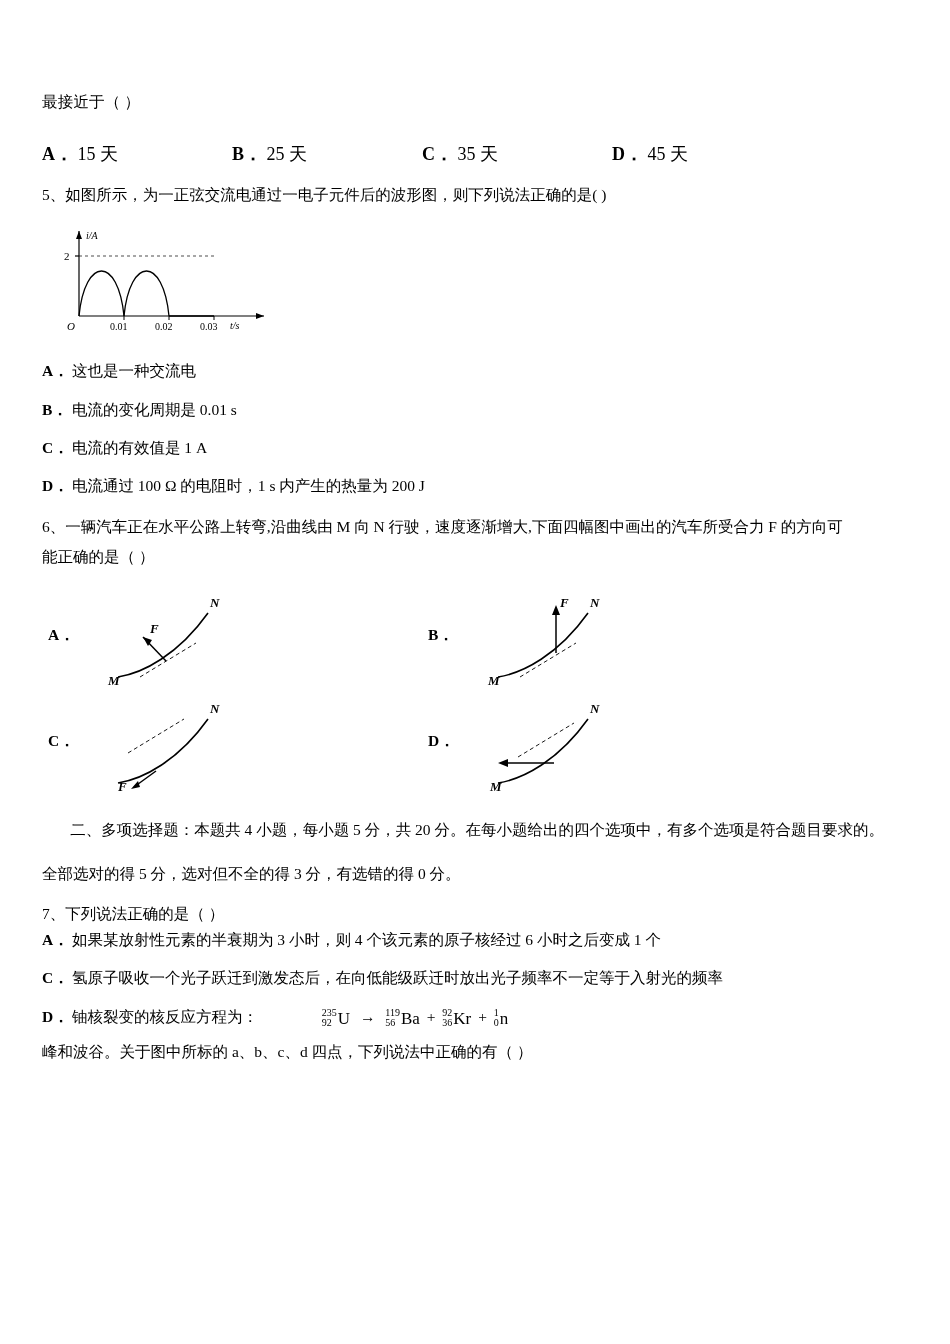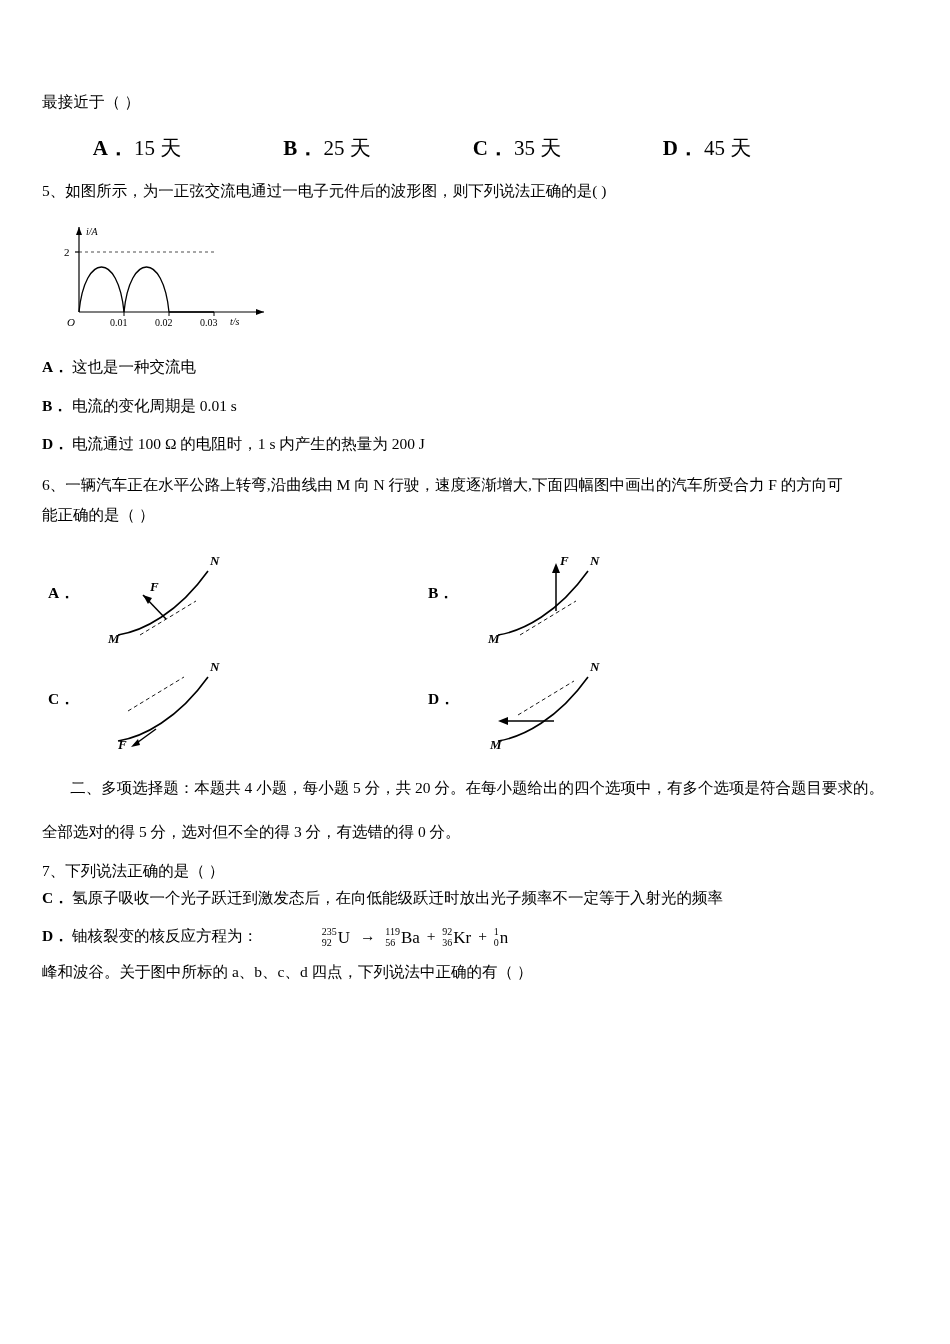--- a/index.html
+++ b/index.html
@@ -34,24 +34,23 @@
     margin: 0 0 6px 0;
     letter-spacing: 0.2px;
   }
   .q-line {
     font-size: 15.5px;
     line-height: 1.9;
     margin: 0;
   }
   .opts-row {
     display: flex;
-    font-size: 21px;
-    margin-top: 20px;
+    font-size: 18px;
+    margin-top: 28px;
     margin-bottom: 14px;
-    text-align: center;
   }
   .opts-row .opt {
     width: 190px;
     white-space: nowrap;
   }
   .opt-label {
     font-weight: bold;
     font-family: "Liberation Serif", serif;
   }
   .stacked-opt {
@@ -177,20 +176,24 @@
       </svg>
     </div>
 
     <p class="stacked-opt">
       <span class="opt-label">A．</span>
       <span>这也是一种交流电</span>
     </p>
     <p class="stacked-opt">
       <span class="opt-label">B．</span>
       <span>电流的变化周期是 0.01 s</span>
+    </p>
+    <p class="stacked-opt">
+      <span class="opt-label">C．</span>
+      <span>电流的有效值是 1 A</span>
     </p>
     <p class="stacked-opt">
       <span class="opt-label">D．</span>
       <span>电流通过 100 Ω 的电阻时，1 s 内产生的热量为 200 J</span>
     </p>
 
     <p class="q-line">6、一辆汽车正在水平公路上转弯,沿曲线由 M 向 N 行驶，速度逐渐增大,下面四幅图中画出的汽车所受合力 F 的方向可</p>
     <p class="q-line">能正确的是（    ）</p>
 
     <div class="curve-grid">
@@ -249,20 +252,24 @@
           </svg>
         </div>
       </div>
     </div>
 
     <p class="sec-head">二、多项选择题：本题共 4 小题，每小题 5 分，共 20 分。在每小题给出的四个选项中，有多个选项是符合题目要求的。</p>
     <p class="q-line">全部选对的得 5 分，选对但不全的得 3 分，有选错的得 0 分。</p>
 
     <p class="q-line" style="margin-top:10px">7、下列说法正确的是（        ）</p>
 
+    <p class="stacked-opt">
+      <span class="opt-label">A．</span>
+      <span>如果某放射性元素的半衰期为 3 小时，则 4 个该元素的原子核经过 6 小时之后变成 1 个</span>
+    </p>
     <p class="stacked-opt">
       <span class="opt-label">C．</span>
       <span>氢原子吸收一个光子跃迁到激发态后，在向低能级跃迁时放出光子频率不一定等于入射光的频率</span>
     </p>
     <p class="stacked-opt" style="margin-bottom:6px">
       <span class="opt-label">D．</span>
       <span>铀核裂变的核反应方程为：</span>
       <span class="formula">
         <span class="pre-idx">
           <span>235</span>

